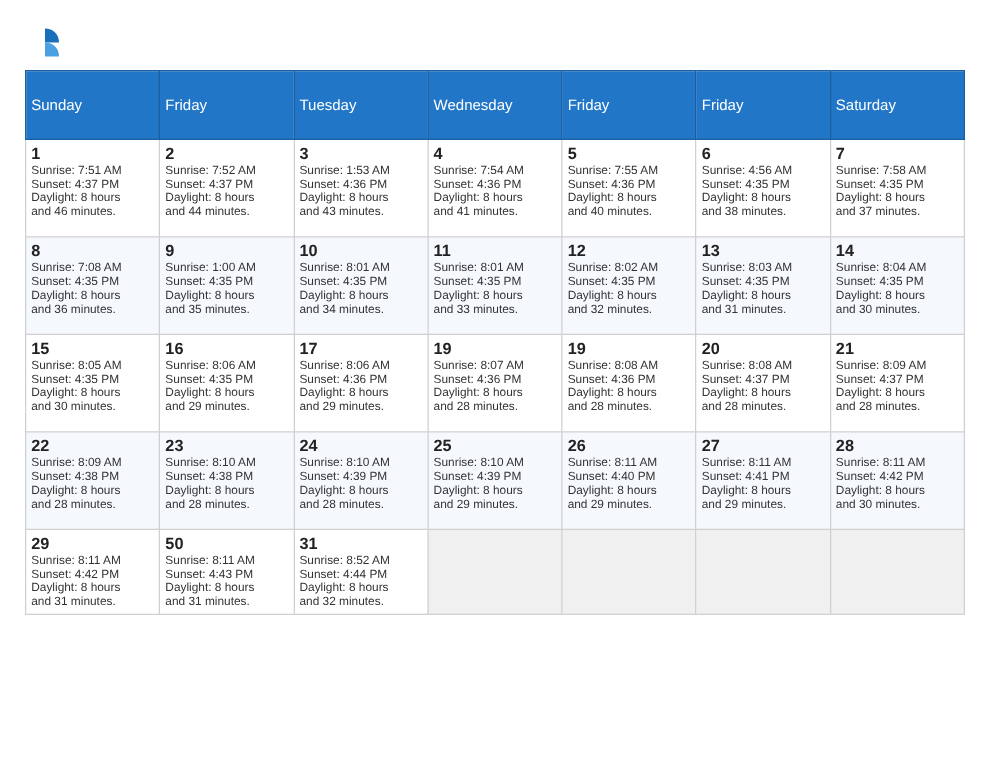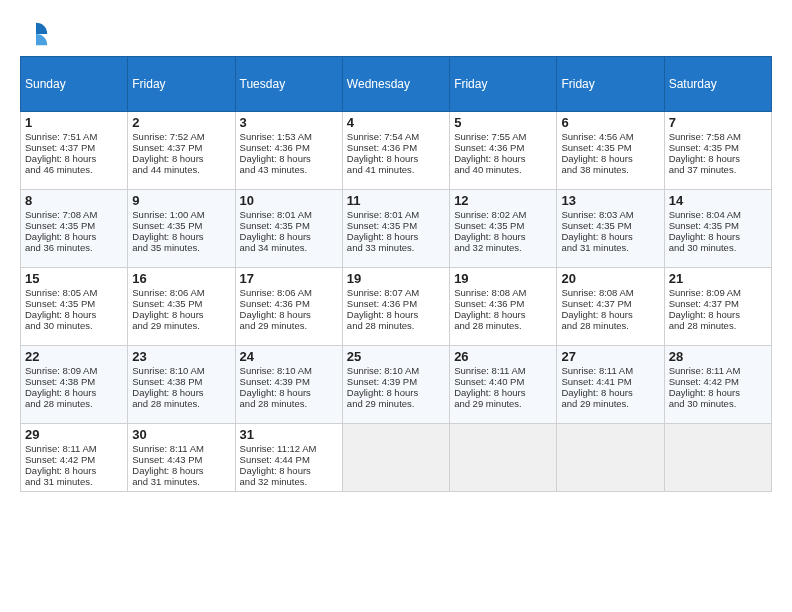--- a/index.html
+++ b/index.html
@@ -162,22 +162,22 @@
           <td><span class="day-number">22</span><span>Sunrise: 8:09 AM</span><br><span>Sunset: 4:38 PM</span><br><span>Daylight: 8 hours<br>and 28 minutes.</span></td>
           <td><span class="day-number">23</span><span>Sunrise: 8:10 AM</span><br><span>Sunset: 4:38 PM</span><br><span>Daylight: 8 hours<br>and 28 minutes.</span></td>
           <td><span class="day-number">24</span><span>Sunrise: 8:10 AM</span><br><span>Sunset: 4:39 PM</span><br><span>Daylight: 8 hours<br>and 28 minutes.</span></td>
           <td><span class="day-number">25</span><span>Sunrise: 8:10 AM</span><br><span>Sunset: 4:39 PM</span><br><span>Daylight: 8 hours<br>and 29 minutes.</span></td>
           <td><span class="day-number">26</span><span>Sunrise: 8:11 AM</span><br><span>Sunset: 4:40 PM</span><br><span>Daylight: 8 hours<br>and 29 minutes.</span></td>
           <td><span class="day-number">27</span><span>Sunrise: 8:11 AM</span><br><span>Sunset: 4:41 PM</span><br><span>Daylight: 8 hours<br>and 29 minutes.</span></td>
           <td><span class="day-number">28</span><span>Sunrise: 8:11 AM</span><br><span>Sunset: 4:42 PM</span><br><span>Daylight: 8 hours<br>and 30 minutes.</span></td>
         </tr>
         <tr class="last-row">
           <td><span class="day-number">29</span><span>Sunrise: 8:11 AM</span><br><span>Sunset: 4:42 PM</span><br><span>Daylight: 8 hours<br>and 31 minutes.</span></td>
-          <td><span class="day-number">30</span><span>Sunrise: 8:11 AM</span><br><span>Sunset: 4:43 PM</span><br><span>Daylight: 8 hours<br>and 31 minutes.</span></td>
-          <td><span class="day-number">31</span><span>Sunrise: 11:12 AM</span><br><span>Sunset: 4:44 PM</span><br><span>Daylight: 8 hours<br>and 32 minutes.</span></td>
+          <td><span class="day-number">50</span><span>Sunrise: 8:11 AM</span><br><span>Sunset: 4:43 PM</span><br><span>Daylight: 8 hours<br>and 31 minutes.</span></td>
+          <td><span class="day-number">31</span><span>Sunrise: 8:52 AM</span><br><span>Sunset: 4:44 PM</span><br><span>Daylight: 8 hours<br>and 32 minutes.</span></td>
           <td class="empty-cell"></td>
           <td class="empty-cell"></td>
           <td class="empty-cell"></td>
           <td class="empty-cell"></td>
         </tr>
       </tbody>
   </table>
 </div>
 
 </body></html>

